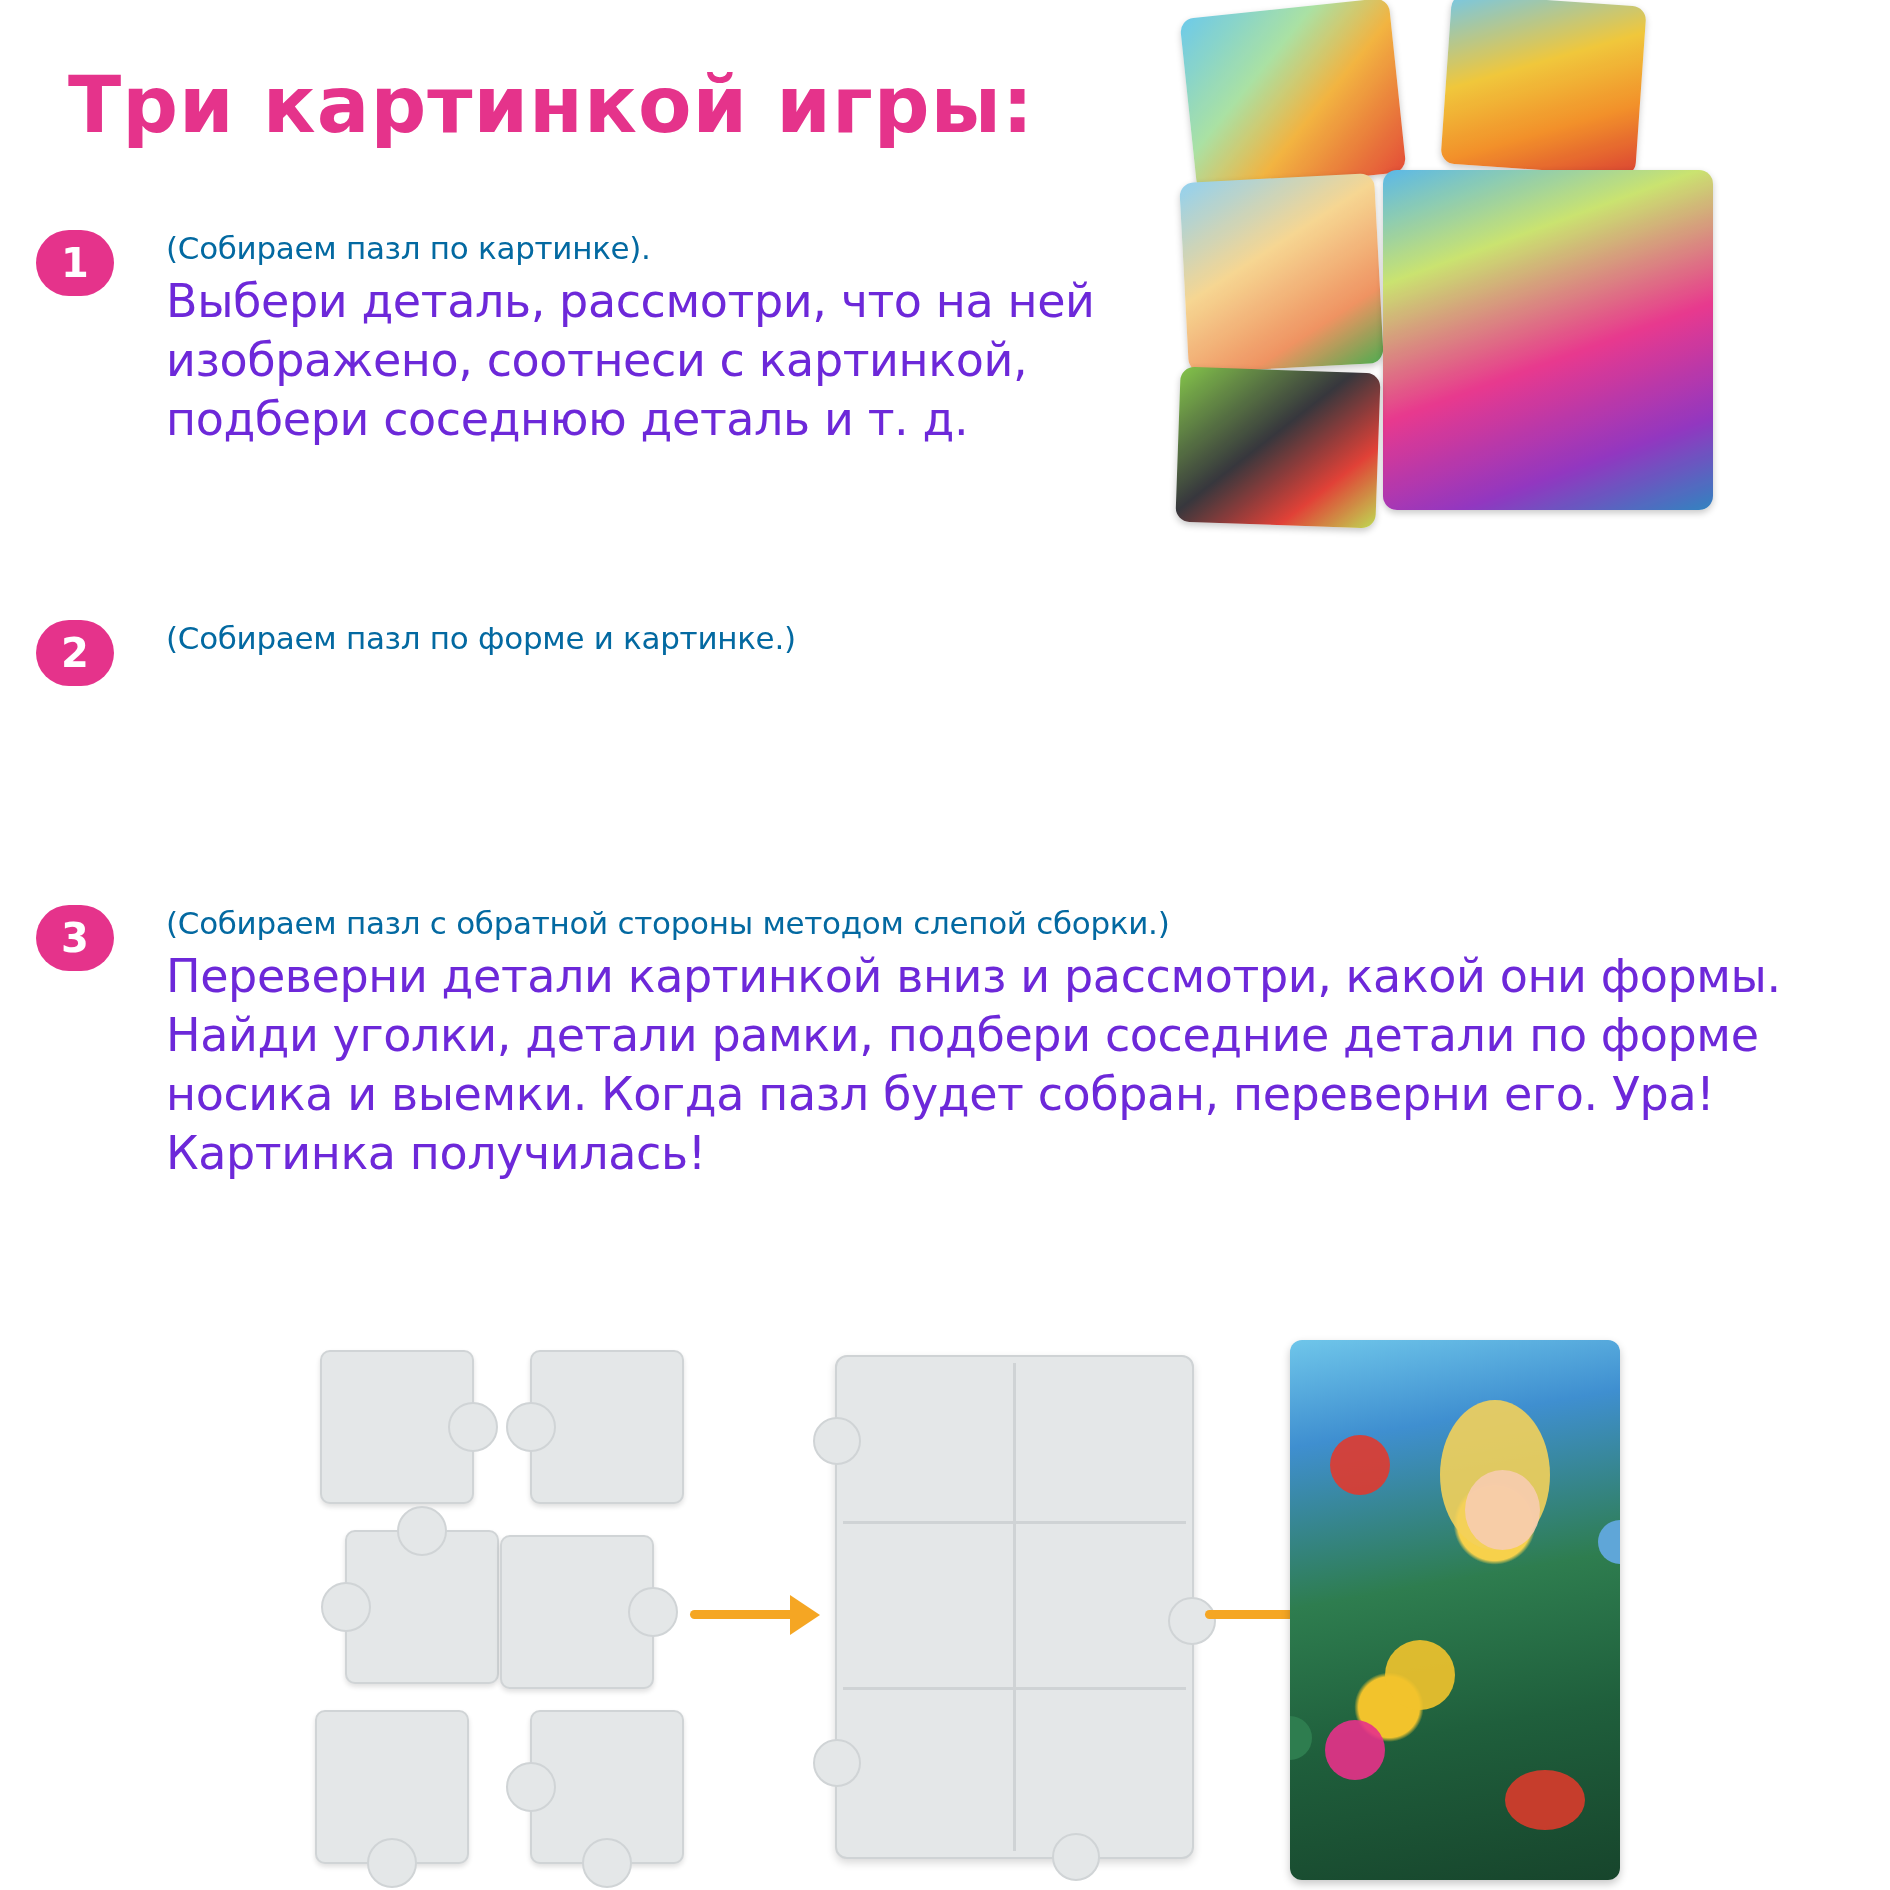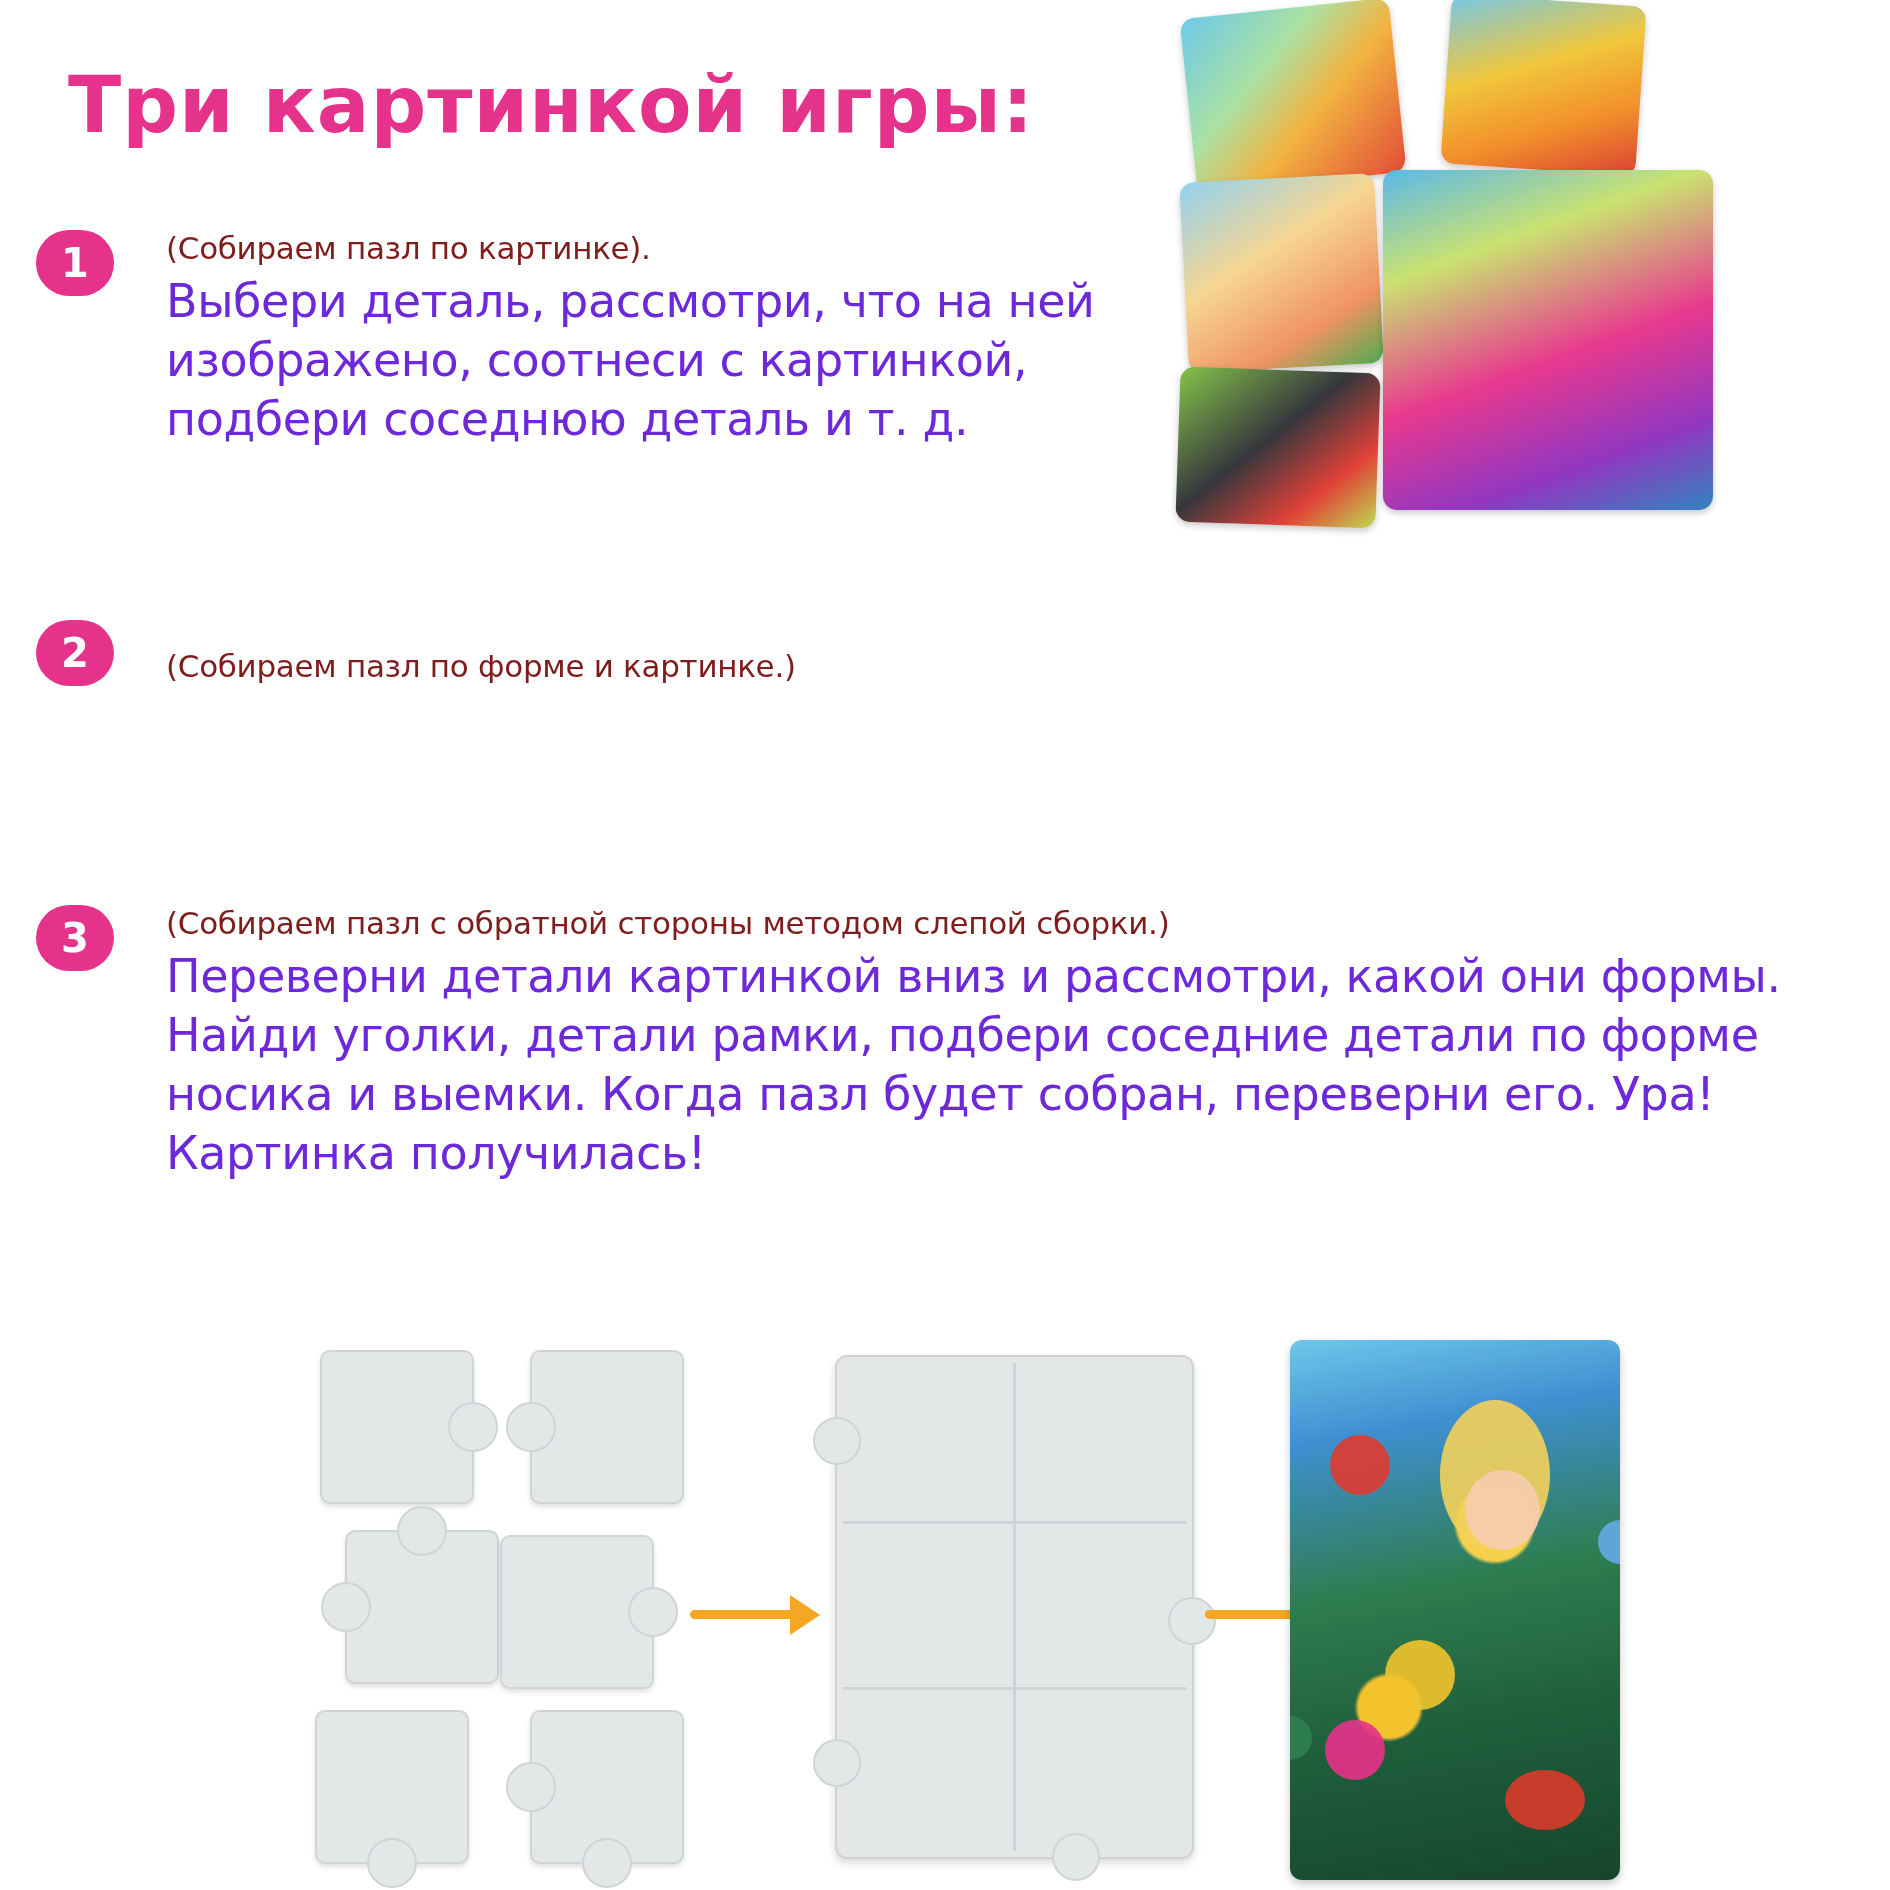--- a/index.html
+++ b/index.html
@@ -48,35 +48,35 @@
     display: flex;
     align-items: center;
     justify-content: center;
     box-sizing: border-box;
   }
   .step-body {
     margin-left: 130px;
   }
   .step-sub {
     font-size: 31px;
-    color: #7f1d1d;
+    color: #0369a1;
     margin-bottom: 6px;
     letter-spacing: -0.3px;
   }
   .step-text {
     font-size: 46px;
     color: #6d28d9;
     line-height: 1.28;
     letter-spacing: -0.4px;
   }
 
   #step1 { top: 230px; }
   #step1 .step-body { width: 1030px; }
   #step2 { top: 620px; }
-  #step2 .step-body { width: 1720px; margin-top: 28px; }
+  #step2 .step-body { width: 1720px; }
   #step3 { top: 905px; }
   #step3 .step-body { width: 1730px; }
 
   
   .hero-art {
     position: absolute;
     right: 12px;
     top: 0;
     width: 700px;
     height: 650px;

